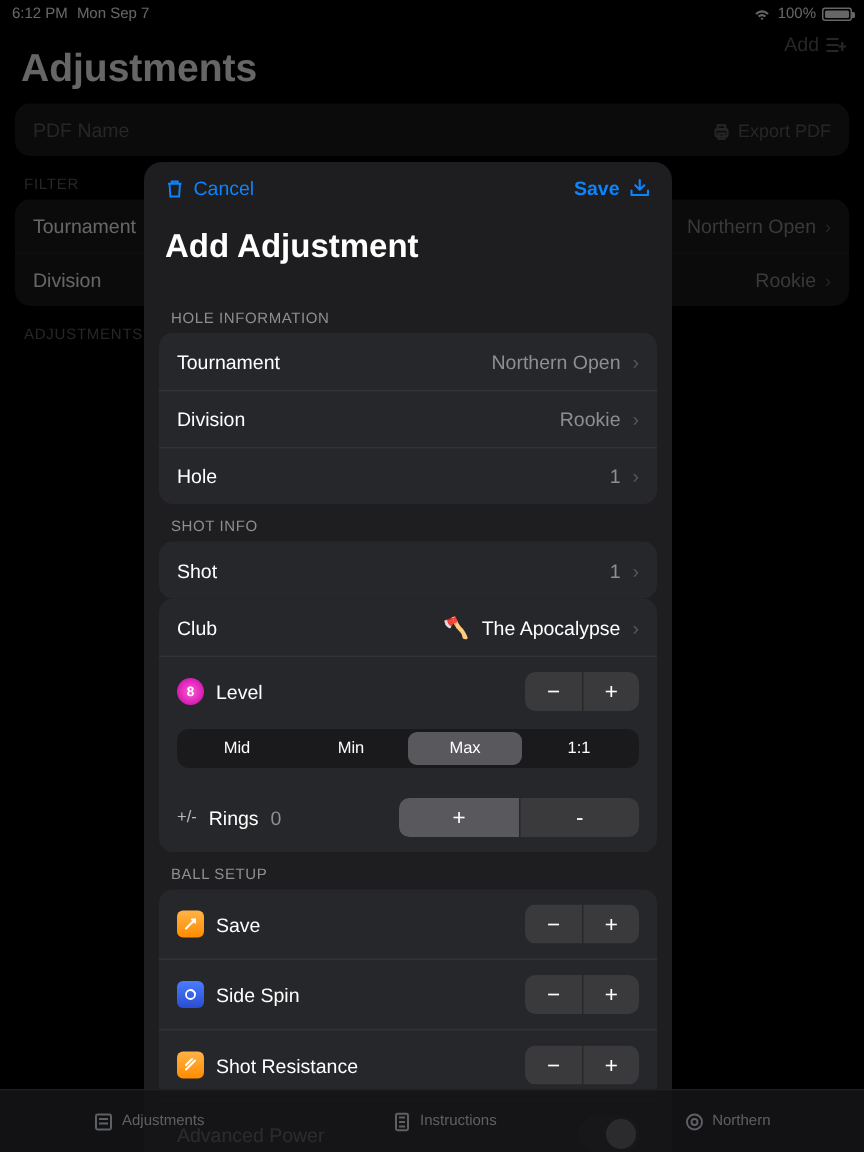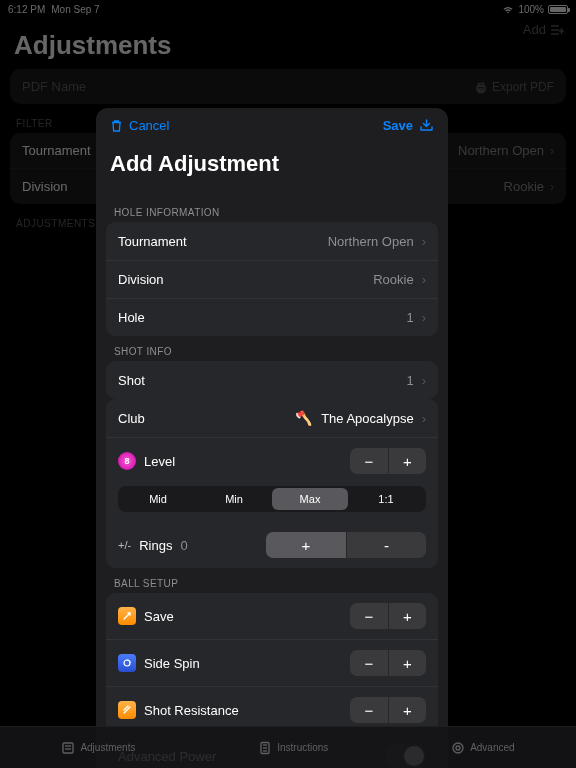--- a/index.html
+++ b/index.html
@@ -326,15 +326,15 @@
         <line x1="5" y1="7" x2="9" y2="7"></line>
         <line x1="5" y1="10" x2="9" y2="10"></line>
       </svg>
     <span>Instructions</span>
   </div>
   <div class="tab">
     <svg width="14" height="14" viewBox="0 0 14 14" stroke="#5f6064" stroke-width="1.3" fill="none">
         <circle cx="7" cy="7" r="5"></circle>
         <circle cx="7" cy="7" r="2"></circle>
       </svg>
-    <span>Advanced</span>
+    <span>Northern</span>
   </div>
 </div>
 
 </body></html>

